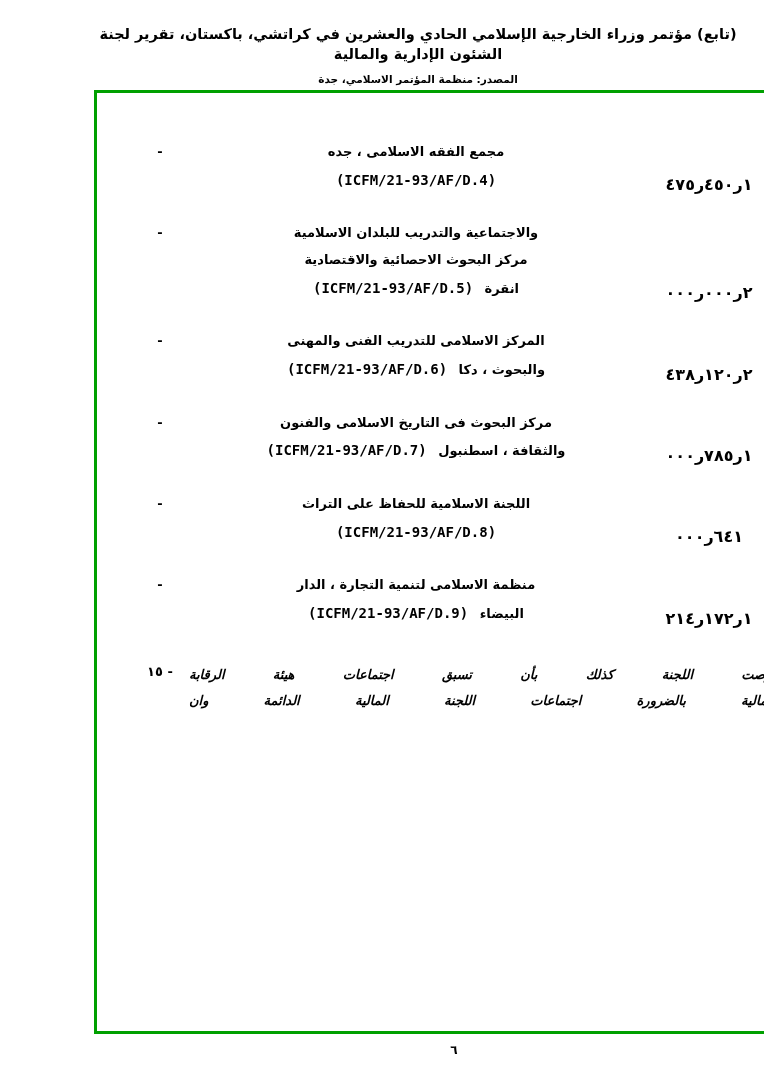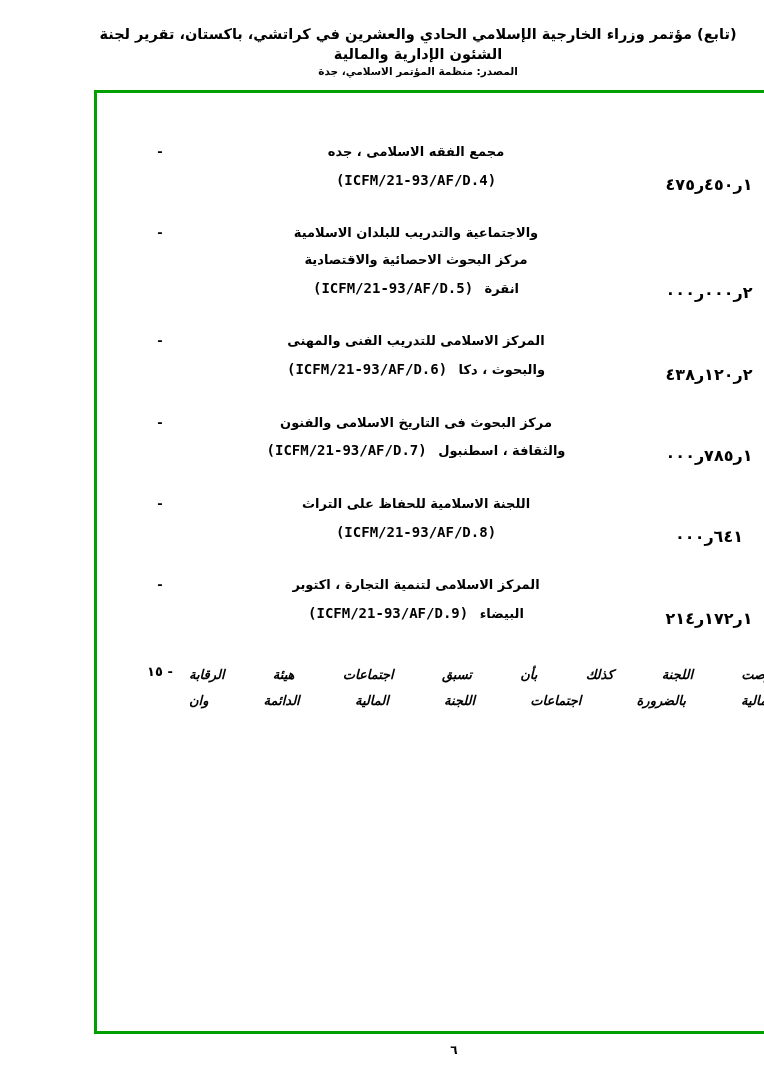--- a/index.html
+++ b/index.html
@@ -32,20 +32,21 @@
     font-size: 14.5px;
     font-weight: bold;
     direction: rtl;
     line-height: 1.4;
     letter-spacing: 0.1px;
   }
   .doc-header .source {
     font-size: 10.5px;
     font-weight: bold;
     direction: rtl;
+    margin-top: 8px;
     letter-spacing: 0.1px;
   }
 
   
   .frame {
     position: absolute;
     top: 90px;
     left: 22px;
     width: 718px;
     height: 944px;
@@ -223,21 +224,21 @@
             <span class="line"><span class="code">(ICFM/21-93/AF/D.8)</span></span>
           </div>
           <div class="bullet-col">-</div>
         </div>
       </div>
 
       <div class="entry amt-row2">
         <div class="row">
           <div class="amount-col">١ر١٧٢ر٢١٤</div>
           <div class="text-col">
-            <span class="line"><span class="arabic">المركز الاسلامى لتنمية التجارة ، اكتوبر</span></span>
+            <span class="line"><span class="arabic">منظمة الاسلامى لتنمية التجارة ، الدار</span></span>
             <span class="line"><span class="arabic">البيضاء</span>&nbsp;&nbsp;<span class="code">(ICFM/21-93/AF/D.9)</span></span>
           </div>
           <div class="bullet-col">-</div>
         </div>
       </div>
 
       <div class="para">
         <div class="body-col">
           <span class="line first">اوصت اللجنة كذلك بأن تسبق اجتماعات هيئة الرقابة</span>
           <span class="line second">المالية بالضرورة اجتماعات اللجنة المالية الدائمة وان</span>

